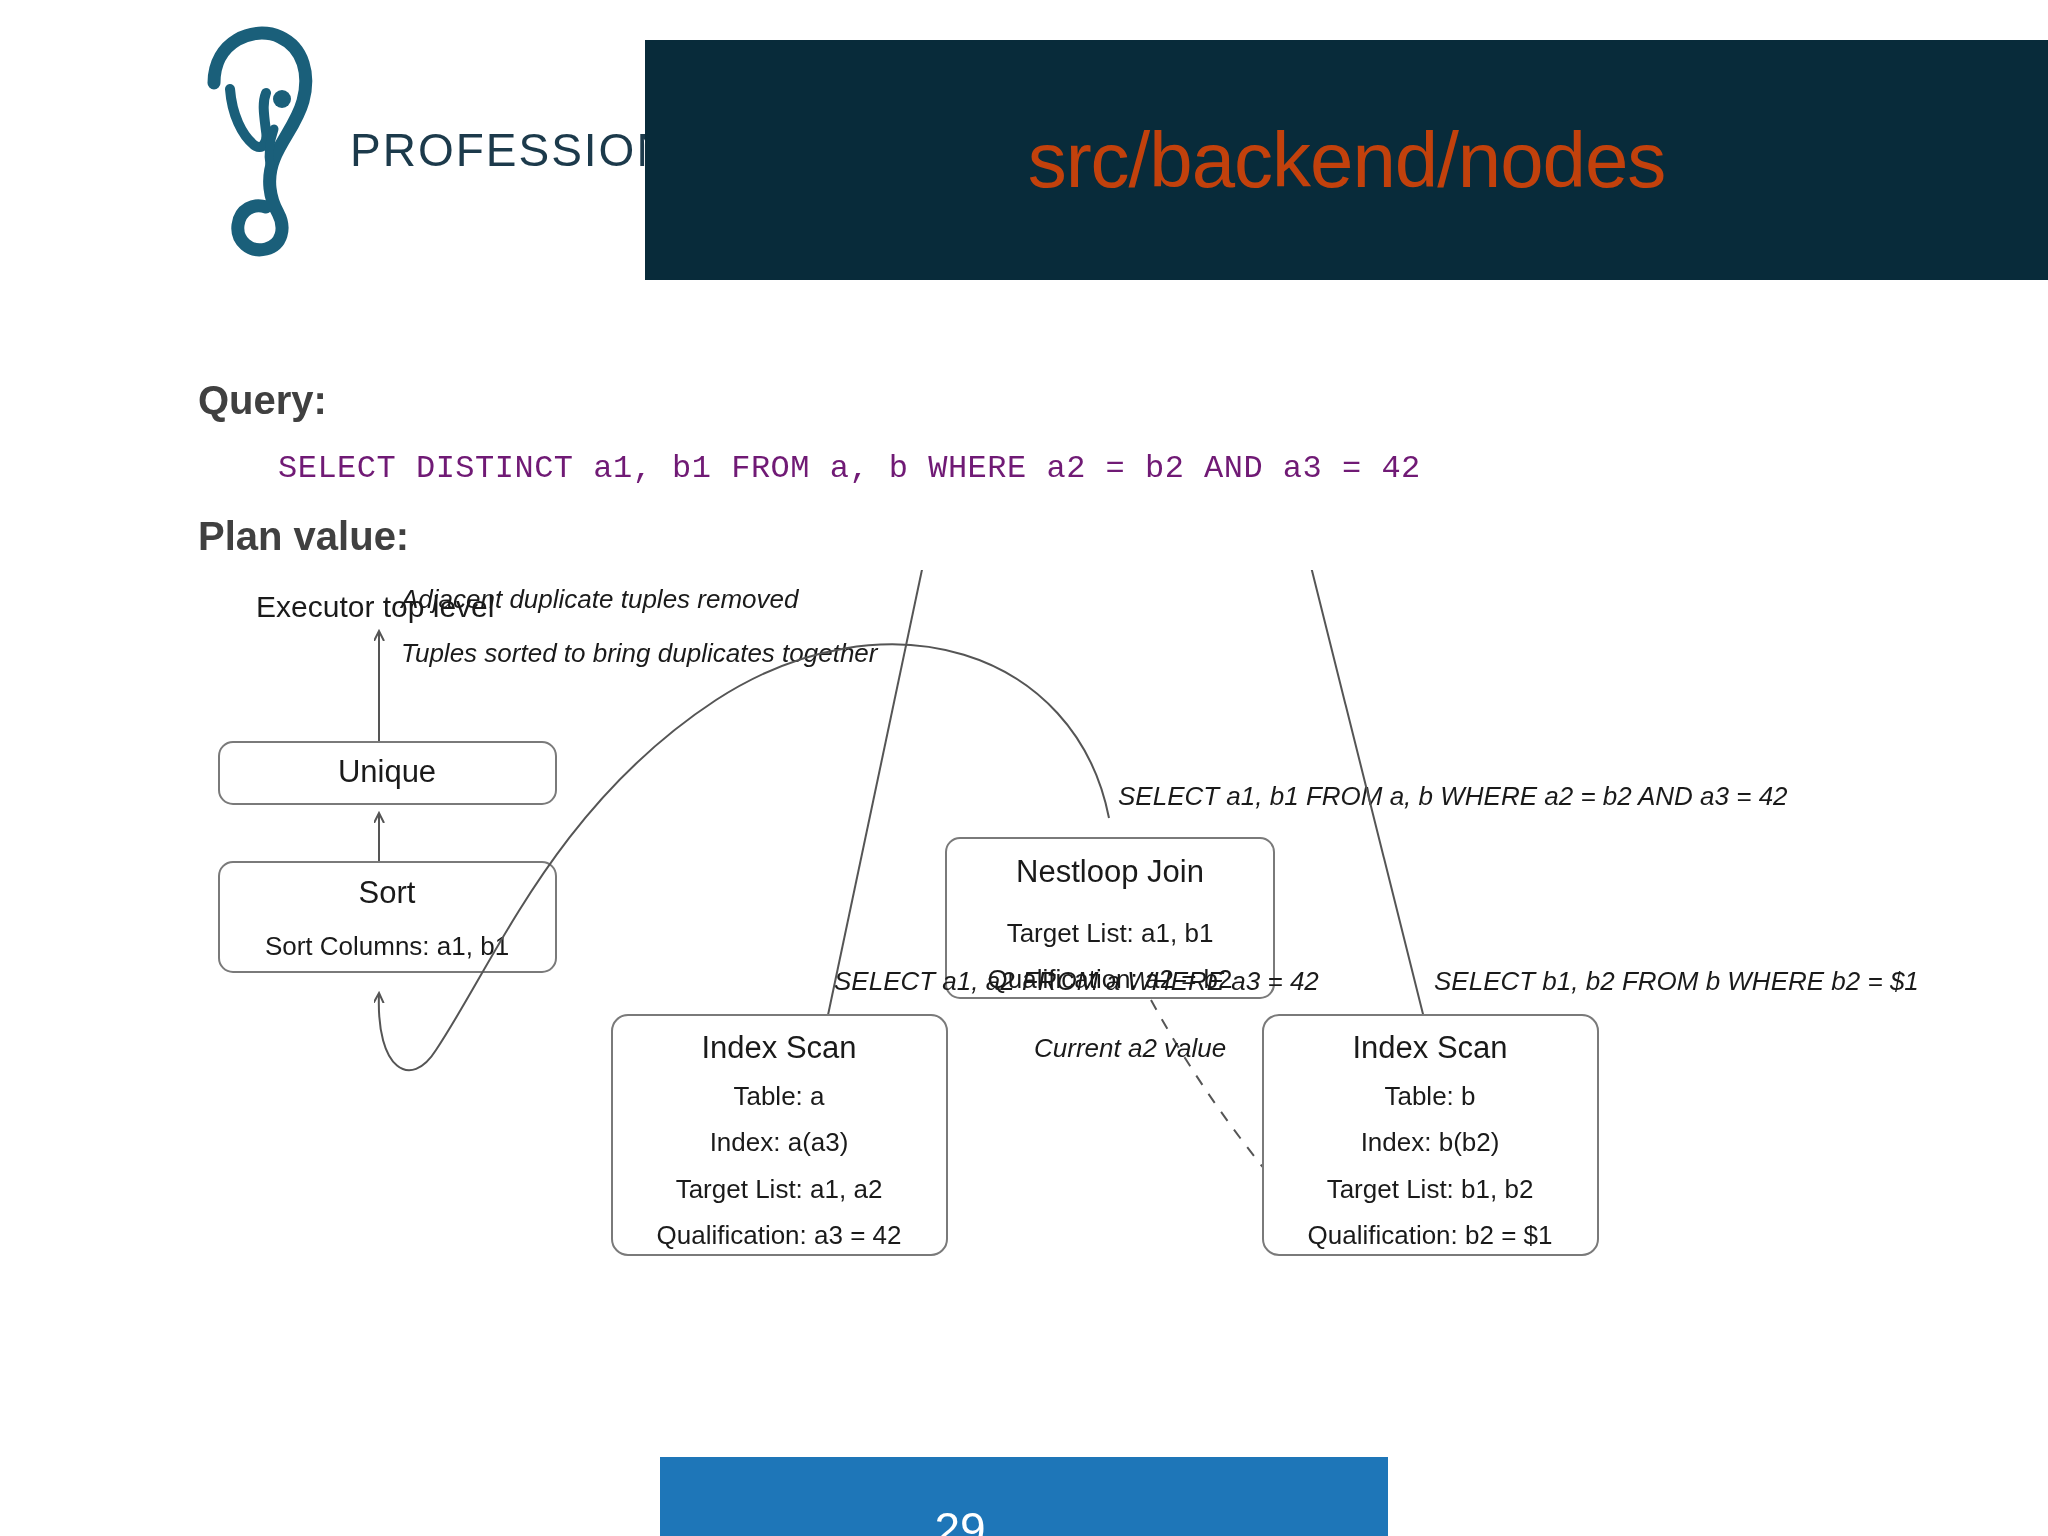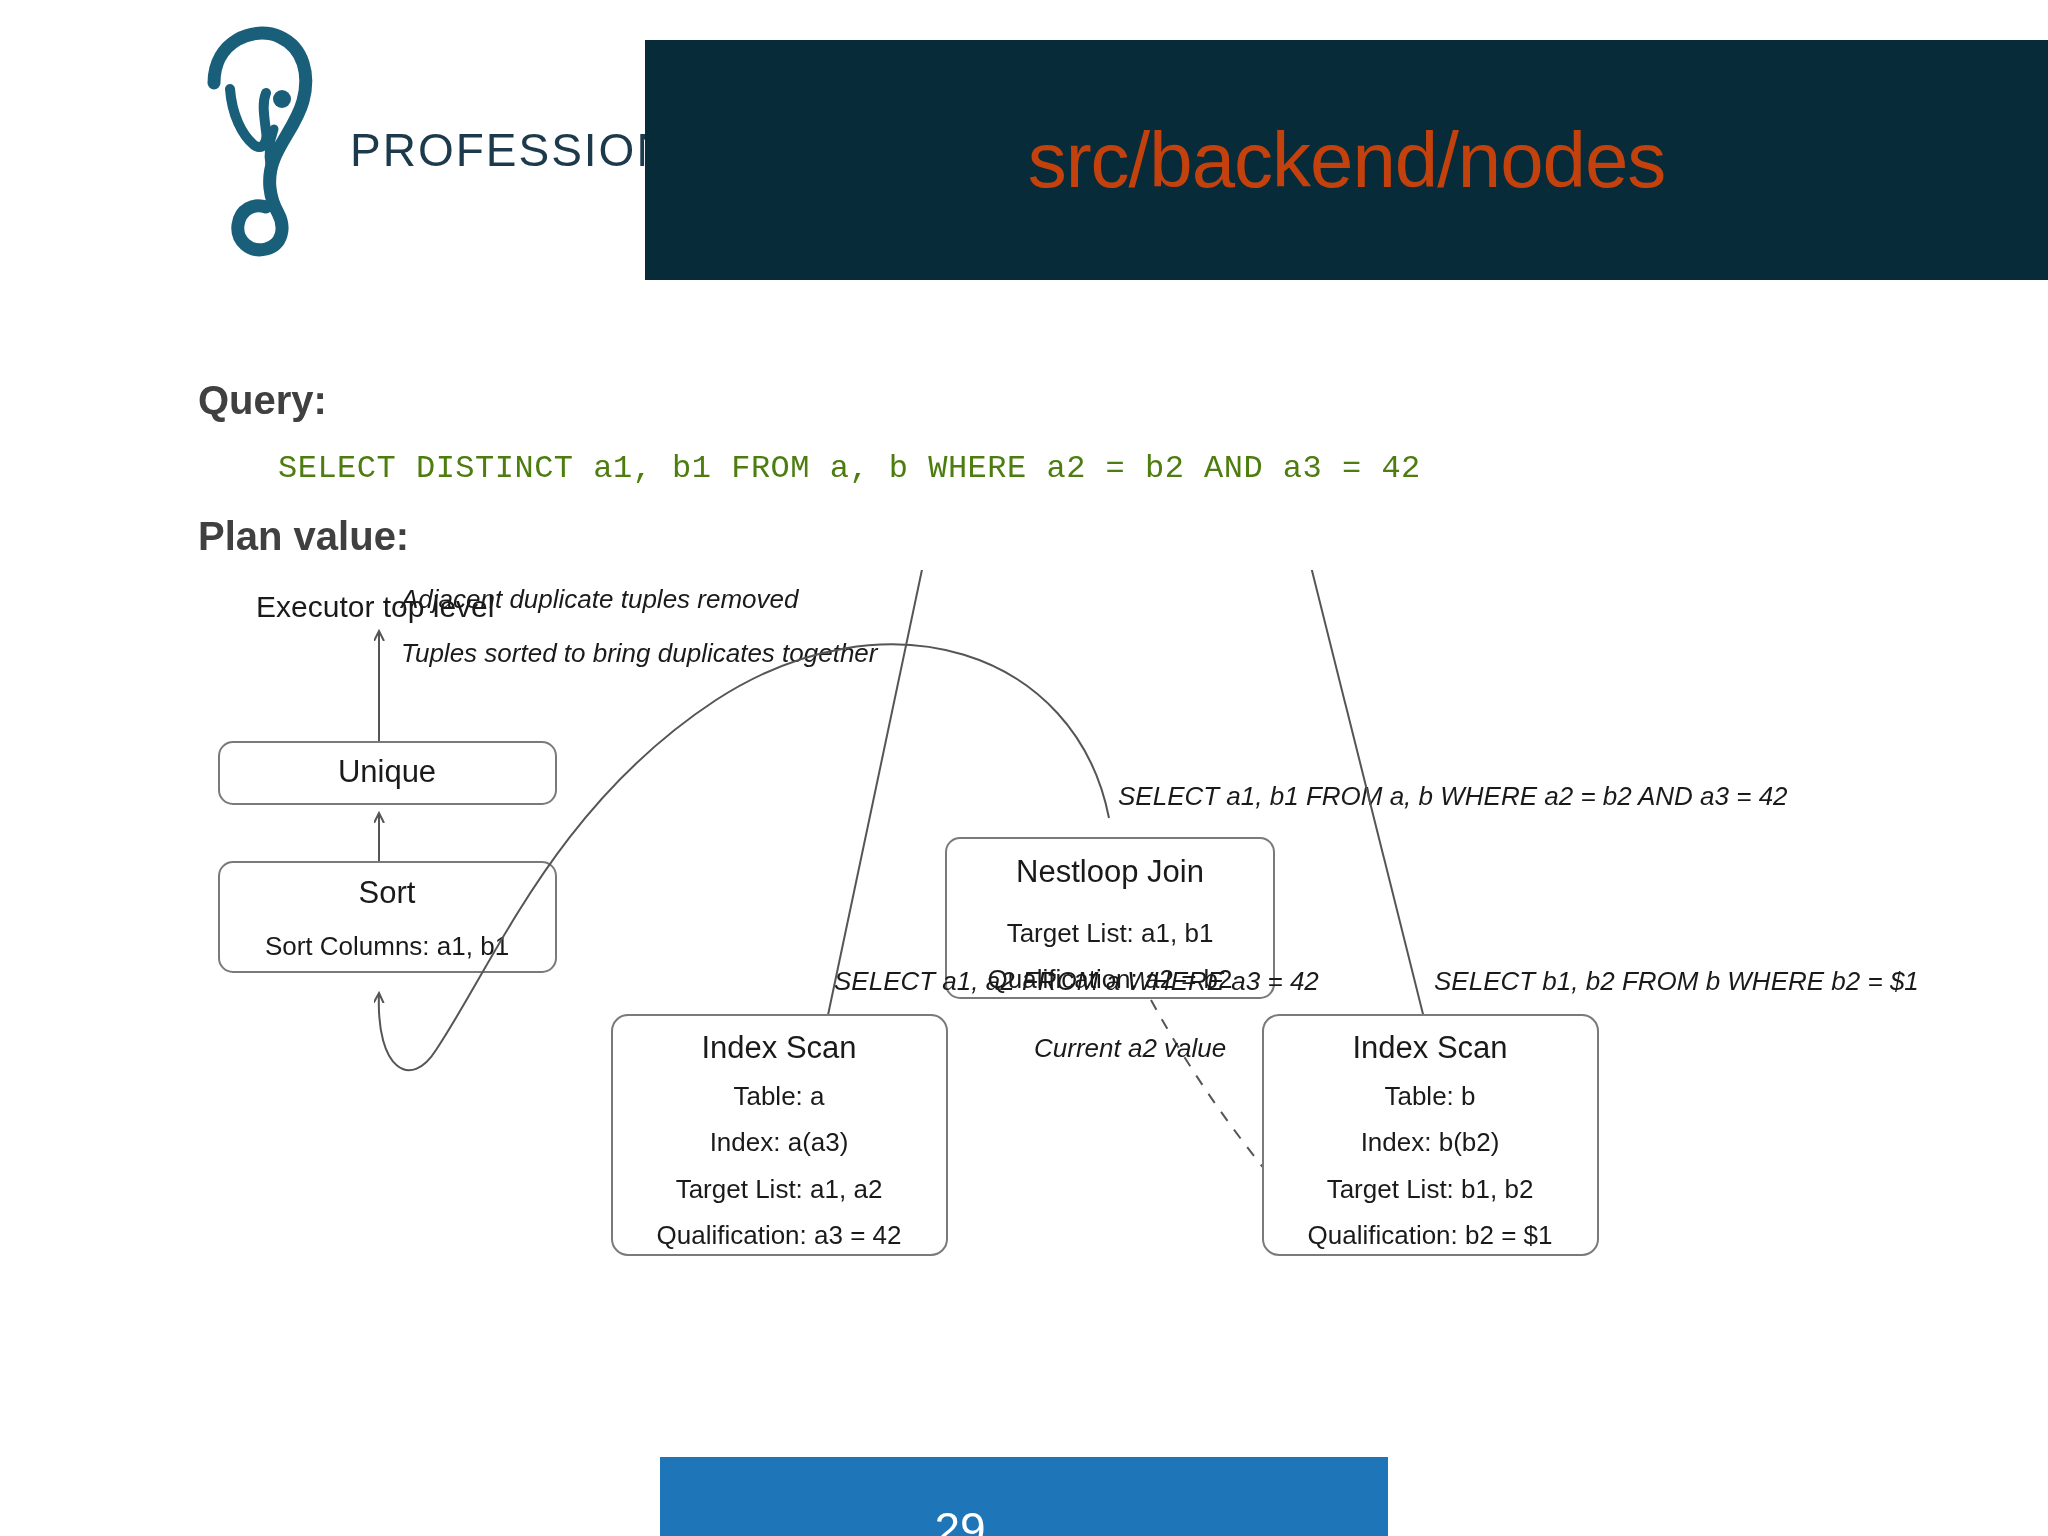--- a/index.html
+++ b/index.html
@@ -66,21 +66,21 @@
     font-family:"Liberation Sans", sans-serif;
   }
   #query-label{ left:198px; top:378px; }
   #plan-label{ left:198px; top:514px; }
 
   #query-sql{
     position:absolute;
     left:278px; top:450px;
     font-family:"Liberation Mono", monospace;
     font-size:32px;
-    color:#4d7c0f;
+    color:#701a75;
     letter-spacing:0.5px;
     white-space:pre;
   }
 
   
   #diagram{
     position:absolute;
     left:16px; top:570px;
     width:2044px; height:830px;
   }

